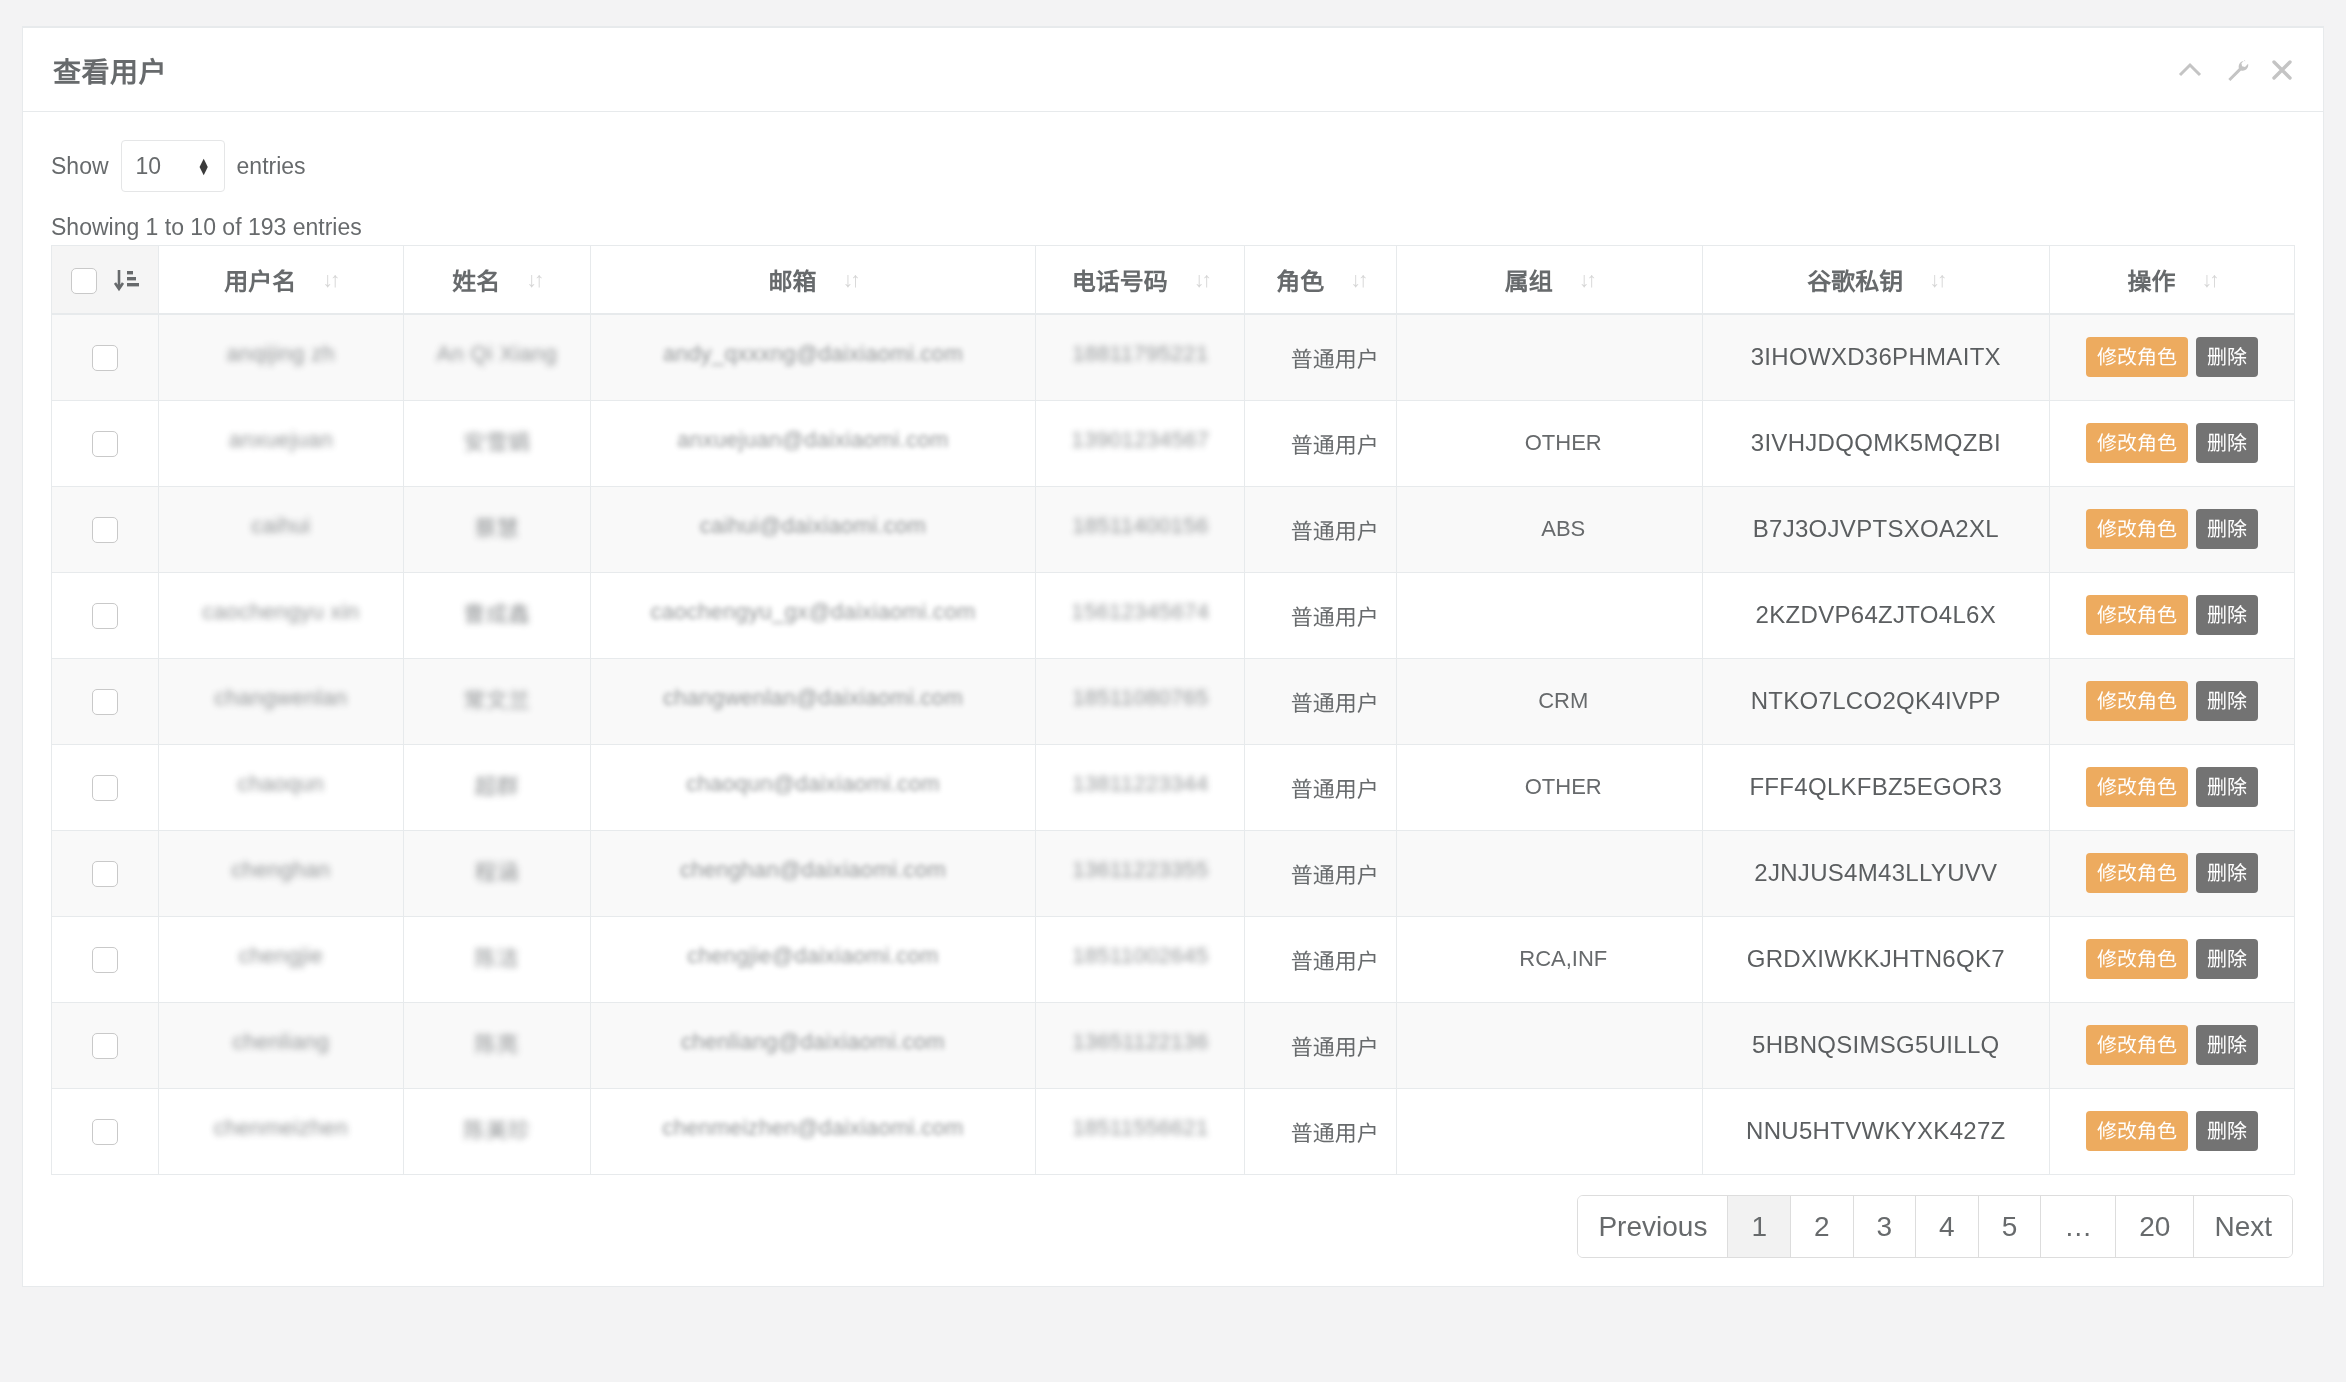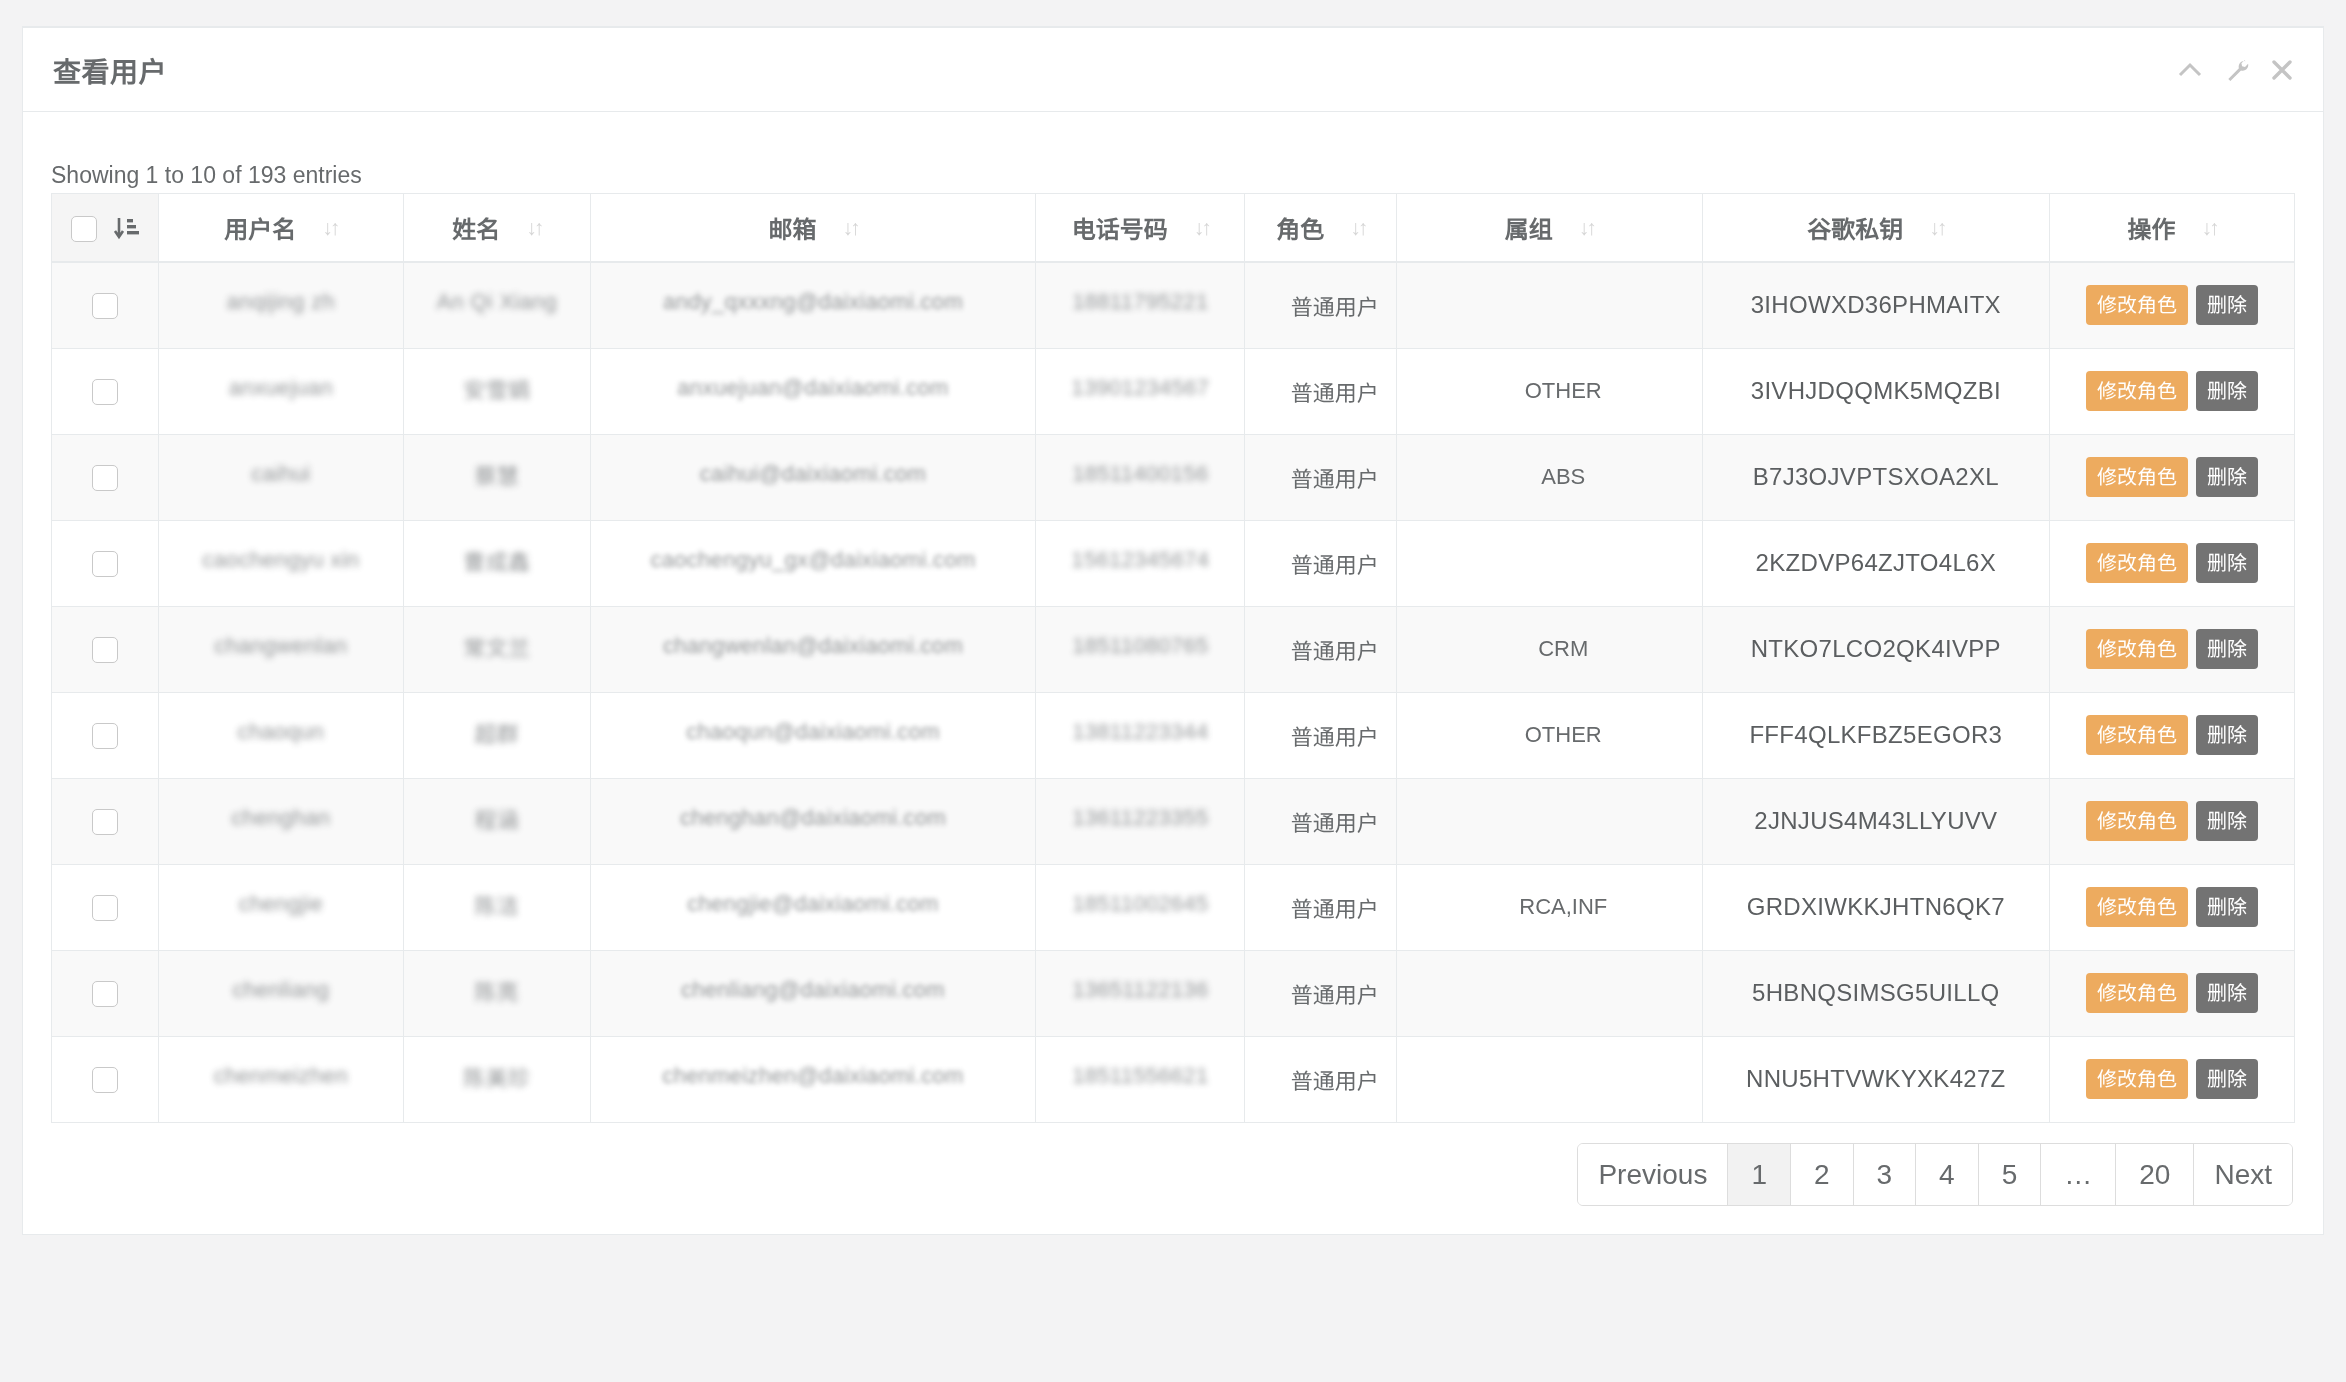--- a/index.html
+++ b/index.html
@@ -302,20 +302,31 @@
             <path d="M3 3 L19 19 M19 3 L3 19"></path>
           </svg>
         </span>
       </div>
     </div>
 
     <div class="panel-body">
 
 
       <div class="toolbar">
+        <div class="length-box">
+          <span>Show</span>
+          <span class="select-wrap">
+            <select class="length-select" id="lengthSelect"><option value="10">10</option><option value="25">25</option><option value="50">50</option><option value="100">100</option></select>
+            <span class="spinner">
+              <span>▲</span>
+                <span>▼</span>
+            </span>
+          </span>
+          <span>entries</span>
+        </div>
 
       </div>
 
       <div class="info-line">Showing 1 to 10 of 193 entries</div>
 
       <table class="data-table">
         <thead>
           <tr>
             <th class="col-check">
               <span class="cb"></span>

